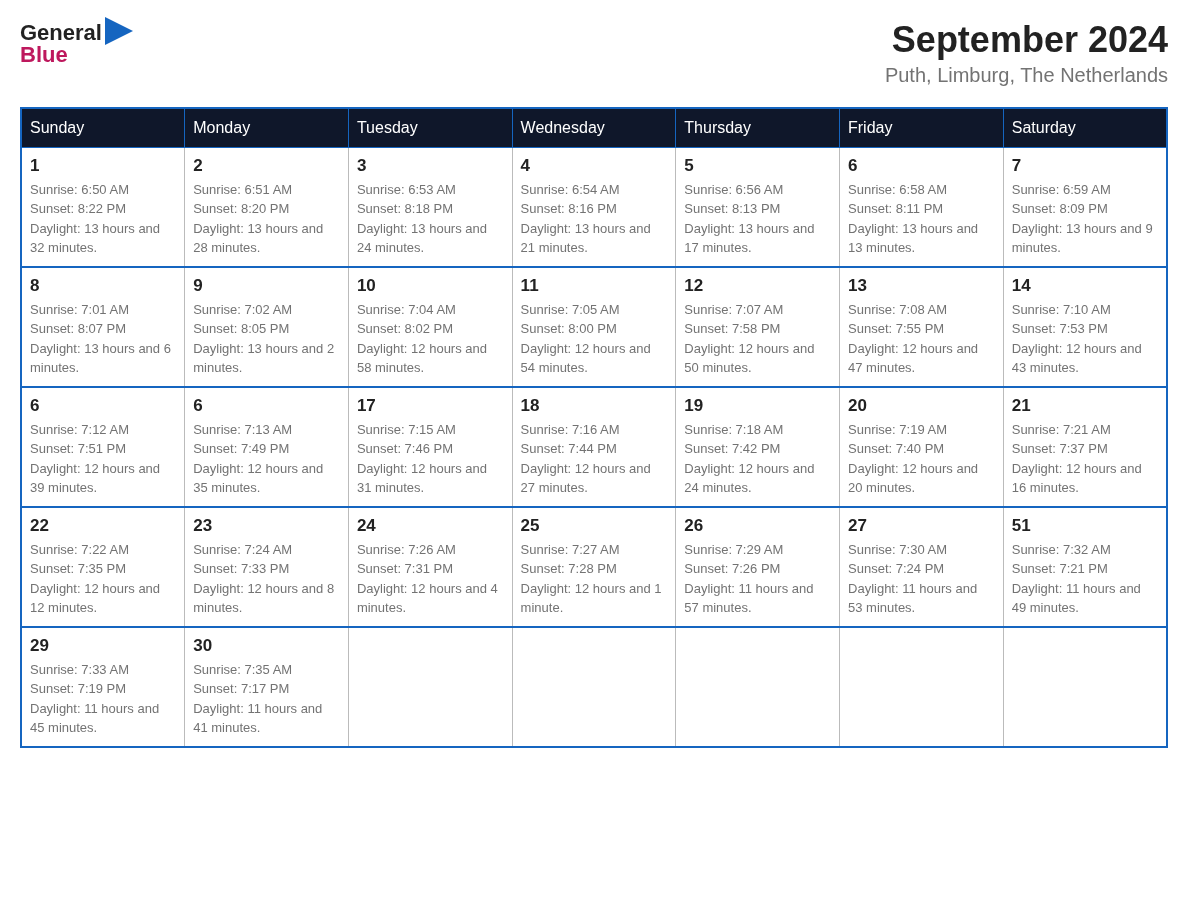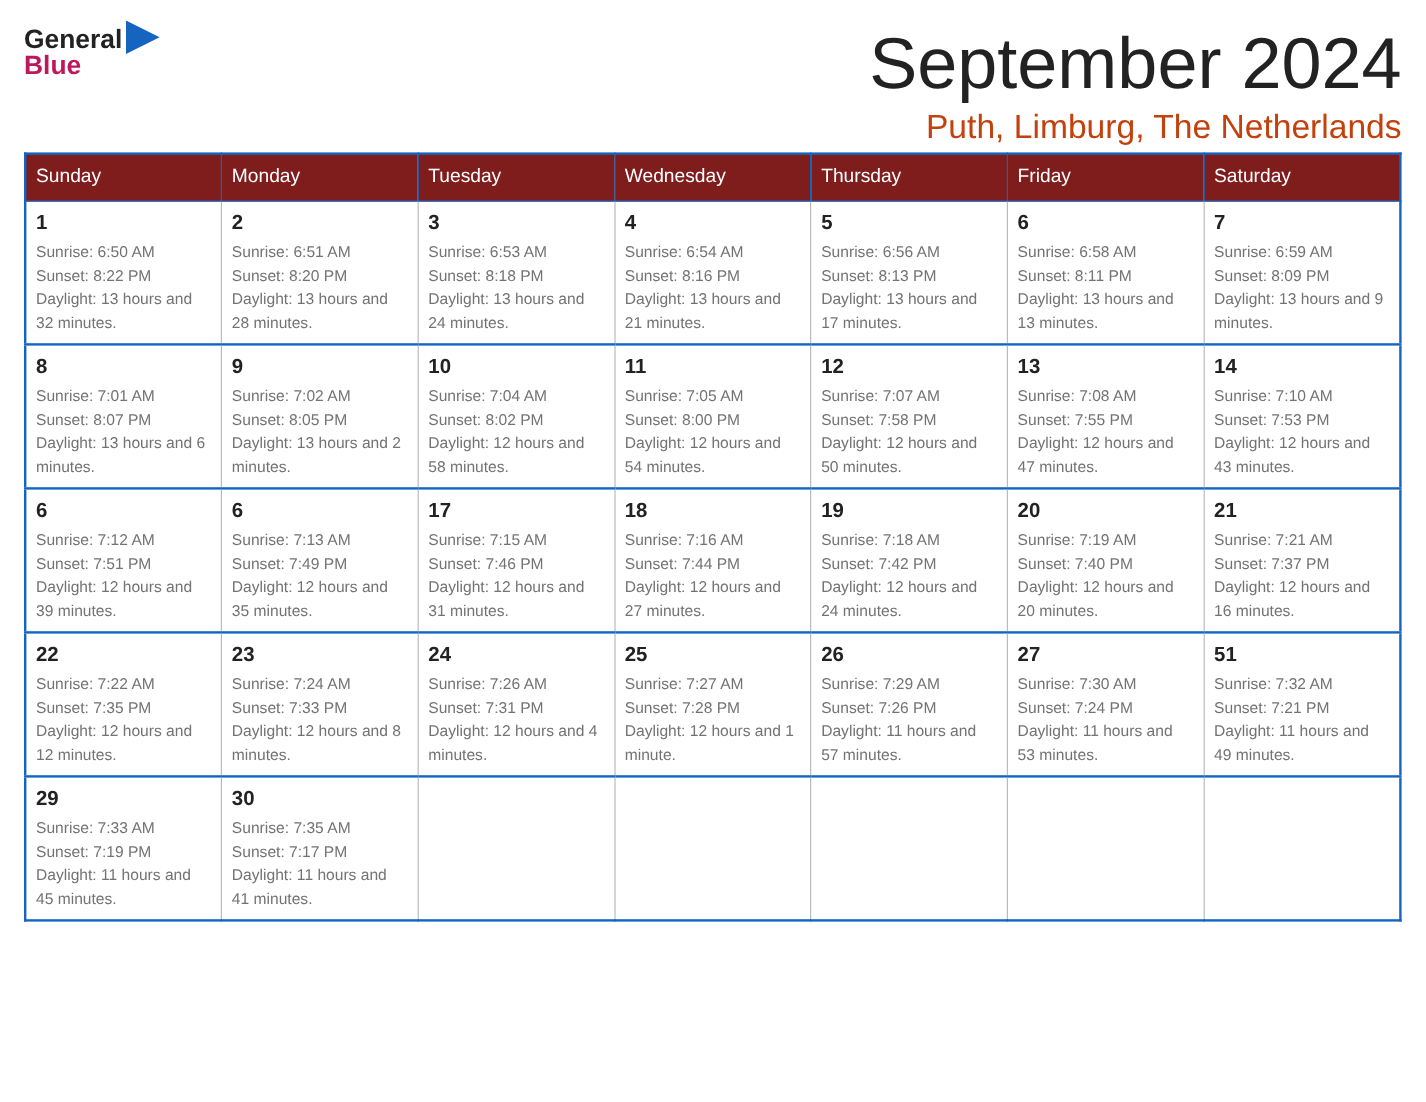--- a/index.html
+++ b/index.html
@@ -7,50 +7,50 @@
       font-family: Arial, sans-serif;
       background: #fff;
       width: 1188px;
       min-height: 918px;
       padding: 20px;
     }
     .header {
       display: flex;
       justify-content: space-between;
       align-items: flex-start;
-      margin-bottom: 5px;
+      margin-bottom: 20px;
     }
     .logo {
       display: flex;
       align-items: center;
       font-size: 22px;
       font-weight: bold;
       color: #222;
     }
     .title-block {
       text-align: right;
     }
     .month-title {
-      font-size: 60px;
-      font-weight: normal;
+      font-size: 36px;
+      font-weight: bold;
       color: #222;
       line-height: 1.1;
     }
     .location {
-      font-size: 28px;
-      color: #c2410c;
+      font-size: 20px;
+      color: #737373;
       margin-top: 4px;
     }
     .calendar {
       width: 100%;
       border-collapse: collapse;
       border: 2px solid #1565c0;
     }
     .calendar th {
-      background-color: #7f1d1d;
+      background-color: #0f172a;
       color: #fff;
       padding: 10px 8px;
       font-size: 16px;
       font-weight: normal;
       text-align: left;
       border: 1px solid #1565c0;
     }
     .calendar td {
       vertical-align: top;
       padding: 8px;

